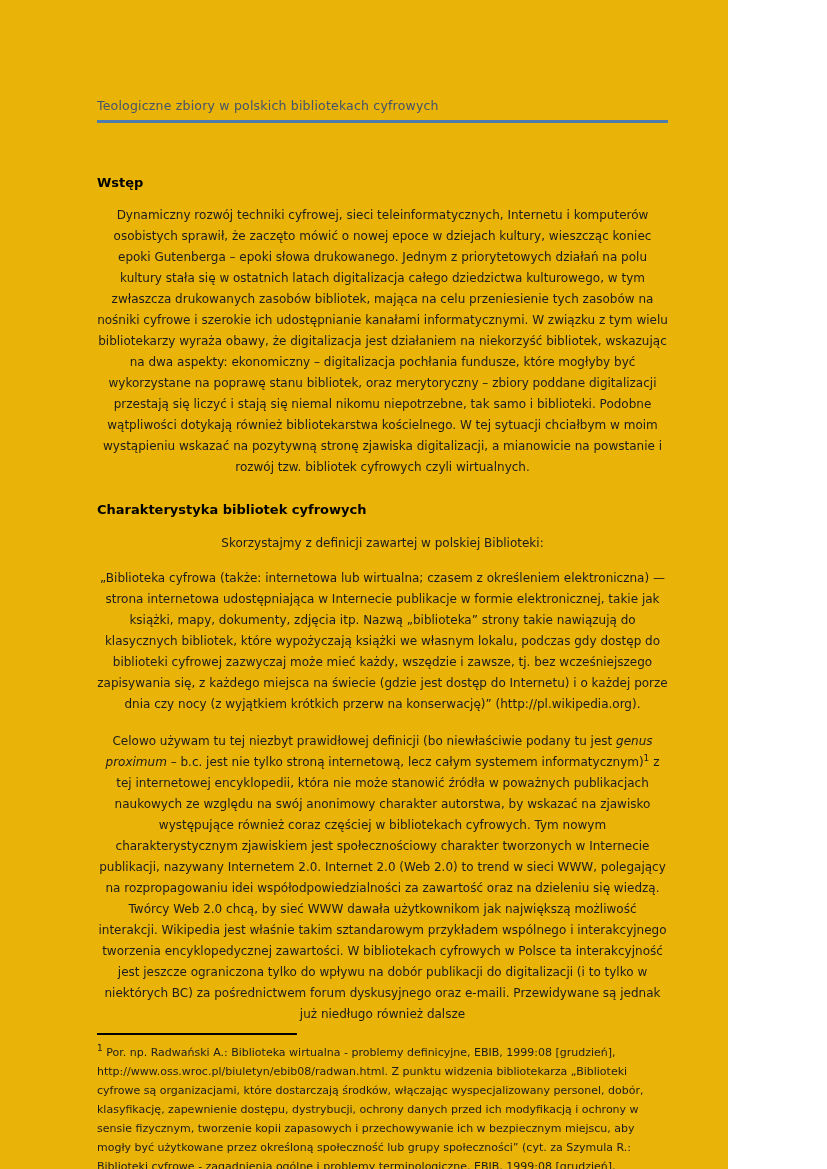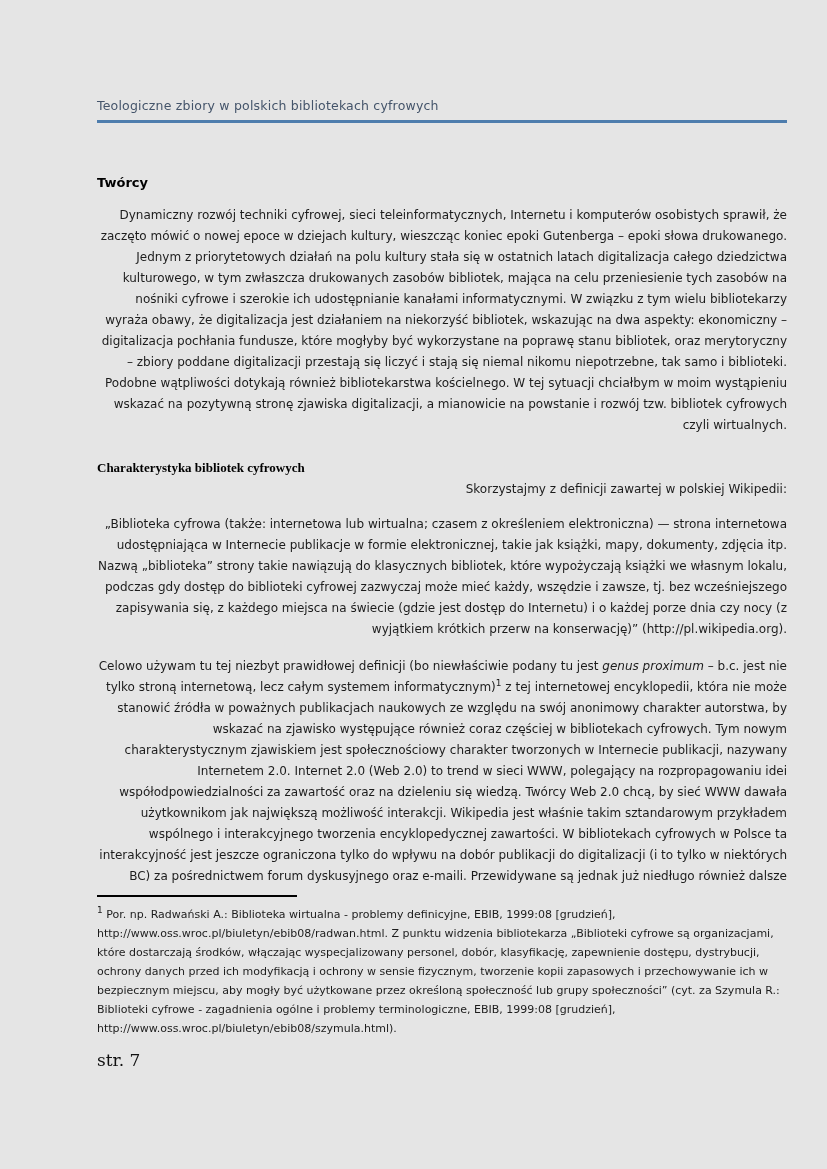--- a/index.html
+++ b/index.html
@@ -1,22 +1,22 @@
 <!DOCTYPE html>
 <html lang="pl"><head>
 <meta charset="utf-8">
 <style>
   html, body { margin: 0; padding: 0; background: #ffffff; }
   .page {
     position: relative;
-    width: 827px;
+    width: 728px;
     height: 1169px;
     box-sizing: border-box;
-    background: #e5e5e5;
-    padding: 98px 40px 0 97px;
+    background: #eab308;
+    padding: 98px 60px 0 97px;
     font-family: "DejaVu Sans", "Liberation Sans", sans-serif;
     color: #1c1c1c;
     overflow: hidden;
   }
   .doc-header {
     border-bottom: 3px solid #4e7dad;
     padding-bottom: 7px;
     margin-bottom: 52px;
   }
   .doc-header-title {
@@ -29,24 +29,24 @@
     font-size: 13px;
     font-weight: bold;
     color: #000000;
     line-height: 16px;
     margin: 0 0 14px 0;
   }
   p.body {
     font-size: 12px;
     line-height: 21px;
     margin: 0 0 16px 0;
-    text-align: right;
+    text-align: center;
   }
   p#p-wstep { margin-bottom: 24px; }
-  h2#h-char { margin-bottom: 3px; font-family: Liberation Serif, serif; }
+  h2#h-char { margin-bottom: 15px; }
   p#p-intro { margin-bottom: 14px; }
   p#p-celowo { margin-bottom: 8px; }
   sup.fn-ref {
     font-size: 9px;
     vertical-align: super;
     line-height: 0;
   }
   em.term { }
   .footnote-sep {
     width: 200px;
@@ -68,27 +68,27 @@
 </style>
 </head>
 <body>
 
 <div class="page">
 
   <div class="doc-header">
     <div class="doc-header-title">Teologiczne zbiory w polskich bibliotekach cyfrowych</div>
   </div>
 
-  <h2 class="sec" id="h-wstep">Twórcy</h2>
+  <h2 class="sec" id="h-wstep">Wstęp</h2>
 
   <p class="body" id="p-wstep">Dynamiczny rozwój techniki cyfrowej, sieci teleinformatycznych, Internetu i komputerów osobistych sprawił, że zaczęto mówić o nowej epoce w dziejach kultury, wieszcząc koniec epoki Gutenberga – epoki słowa drukowanego. Jednym z priorytetowych działań na polu kultury stała się w ostatnich latach digitalizacja całego dziedzictwa kulturowego, w tym zwłaszcza drukowanych zasobów bibliotek, mająca na celu przeniesienie tych zasobów na nośniki cyfrowe i szerokie ich udostępnianie kanałami informatycznymi. W związku z tym wielu bibliotekarzy wyraża obawy, że digitalizacja jest działaniem na niekorzyść bibliotek, wskazując na dwa aspekty: ekonomiczny – digitalizacja pochłania fundusze, które mogłyby być wykorzystane na poprawę stanu bibliotek, oraz merytoryczny – zbiory poddane digitalizacji przestają się liczyć i stają się niemal nikomu niepotrzebne, tak samo i biblioteki. Podobne wątpliwości dotykają również bibliotekarstwa kościelnego. W tej sytuacji chciałbym w moim wystąpieniu wskazać na pozytywną stronę zjawiska digitalizacji, a mianowicie na powstanie i rozwój tzw. bibliotek cyfrowych czyli wirtualnych.</p>
 
   <h2 class="sec" id="h-char">Charakterystyka bibliotek cyfrowych</h2>
 
-  <p class="body" id="p-intro">Skorzystajmy z definicji zawartej w polskiej Wikipedii:</p>
+  <p class="body" id="p-intro">Skorzystajmy z definicji zawartej w polskiej Biblioteki:</p>
 
   <p class="body" id="p-quote">„Biblioteka cyfrowa (także: internetowa lub wirtualna; czasem z określeniem elektroniczna) — strona internetowa udostępniająca w Internecie publikacje w formie elektronicznej, takie jak książki, mapy, dokumenty, zdjęcia itp. Nazwą „biblioteka” strony takie nawiązują do klasycznych bibliotek, które wypożyczają książki we własnym lokalu, podczas gdy dostęp do biblioteki cyfrowej zazwyczaj może mieć każdy, wszędzie i zawsze, tj. bez wcześniejszego zapisywania się, z każdego miejsca na świecie (gdzie jest dostęp do Internetu) i o każdej porze dnia czy nocy (z wyjątkiem krótkich przerw na konserwację)” (http://pl.wikipedia.org).</p>
 
   <p class="body" id="p-celowo"><span>Celowo używam tu tej niezbyt prawidłowej definicji (bo niewłaściwie podany tu jest </span><em class="term">genus proximum</em><span> – b.c. jest nie tylko stroną internetową, lecz całym systemem informatycznym)</span><sup class="fn-ref">1</sup><span> z tej internetowej encyklopedii, która nie może stanowić źródła w poważnych publikacjach naukowych ze względu na swój anonimowy charakter autorstwa, by wskazać na zjawisko występujące również coraz częściej w bibliotekach cyfrowych. Tym nowym charakterystycznym zjawiskiem jest społecznościowy charakter tworzonych w Internecie publikacji, nazywany Internetem 2.0. Internet 2.0 (Web 2.0) to trend w sieci WWW, polegający na rozpropagowaniu idei współodpowiedzialności za zawartość oraz na dzieleniu się wiedzą. Twórcy Web 2.0 chcą, by sieć WWW dawała użytkownikom jak największą możliwość interakcji. Wikipedia jest właśnie takim sztandarowym przykładem wspólnego i interakcyjnego tworzenia encyklopedycznej zawartości. W bibliotekach cyfrowych w Polsce ta interakcyjność jest jeszcze ograniczona tylko do wpływu na dobór publikacji do digitalizacji (i to tylko w niektórych BC) za pośrednictwem forum dyskusyjnego oraz e-maili. Przewidywane są jednak już niedługo również dalsze</span></p>
 
   <div class="footnote-sep"></div>
 
   <div class="footnote"><sup class="fn-ref">1</sup><span> Por. np. Radwański A.: Biblioteka wirtualna - problemy definicyjne, EBIB, 1999:08 [grudzień], http://www.oss.wroc.pl/biuletyn/ebib08/radwan.html. Z punktu widzenia bibliotekarza „Biblioteki cyfrowe są organizacjami, które dostarczają środków, włączając wyspecjalizowany personel, dobór, klasyfikację, zapewnienie dostępu, dystrybucji, ochrony danych przed ich modyfikacją i ochrony w sensie fizycznym, tworzenie kopii zapasowych i przechowywanie ich w bezpiecznym miejscu, aby mogły być użytkowane przez określoną społeczność lub grupy społeczności” (cyt. za Szymula R.: Biblioteki cyfrowe - zagadnienia ogólne i problemy terminologiczne, EBIB, 1999:08 [grudzień], http://www.oss.wroc.pl/biuletyn/ebib08/szymula.html).</span></div>
 
   <div class="page-footer">str. 7</div>

